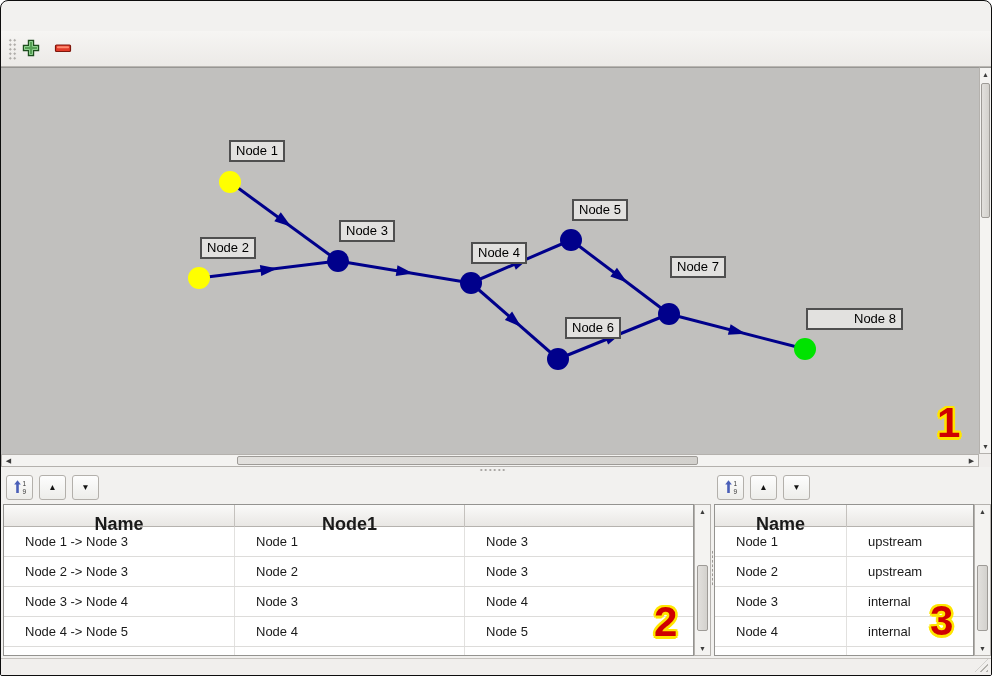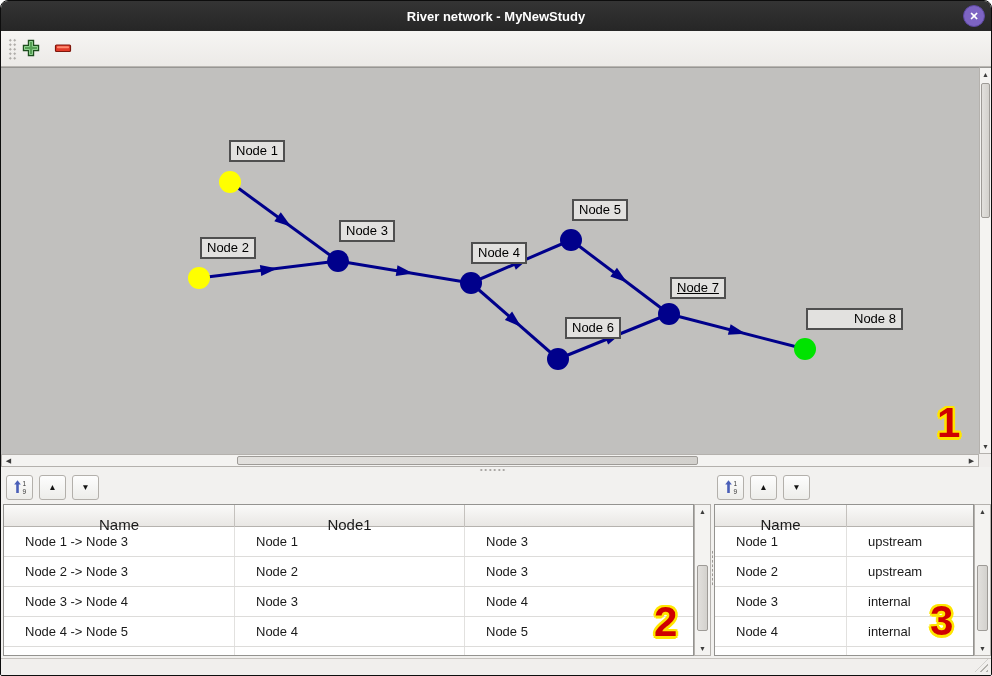--- a/index.html
+++ b/index.html
@@ -55,22 +55,22 @@
   .panel-toolbar-btn{position:absolute;top:3px;width:27px;height:25px;border:1px solid #b3b0ab;
     border-radius:3px;background:linear-gradient(#fdfdfd,#ededea);display:flex;align-items:center;
     justify-content:center;padding:0;cursor:pointer;font-size:8.5px;color:#141414;line-height:1;}
   .vsplitter{position:absolute;left:710px;top:0;width:3px;height:186px;}
   .vsplitter .dots{position:absolute;left:0;top:78px;width:3px;height:36px;
     background-image:radial-gradient(#9b9894 0.9px,transparent 1px);background-size:3px 4.5px;}
   
   .tbl{position:absolute;background:#ffffff;border:1px solid #949390;overflow:hidden;}
   .thead{display:grid;height:22px;background:linear-gradient(#fafaf9,#e9e7e4);
     border-bottom:1px solid #b5b2ae;}
-  .th{display:flex;align-items:center;justify-content:center;font-size:15px;color:#1a1a1a;
-    border-right:1px solid #c4c1bd;overflow:hidden;}
+  .th{display:flex;align-items:center;justify-content:center;font-size:18px;color:#1a1a1a;
+    border-right:1px solid #c4c1bd;overflow:hidden;font-weight:bold;}
   .th:last-child{border-right:none;margin-top:38px;}
   .tr{display:grid;height:30px;border-bottom:1px solid #dddcda;background:#fff;}
   .td{display:flex;align-items:center;font-size:13px;color:#1a1a1a;padding-left:21px;
     border-right:1px solid #e2e1df;overflow:hidden;white-space:nowrap;}
   .td:last-child{border-right:none;}
   .grid-left{grid-template-columns:231px 230px 1fr;}
   .grid-right{grid-template-columns:132px 1fr;}
   .tbl-vscroll .up{top:0;left:0;right:0;height:13px;}
   .tbl-vscroll .down{bottom:0;left:0;right:0;height:13px;}
   
@@ -86,26 +86,20 @@
     pointer-events:none;line-height:1;}
   .ann-1{left:936px;top:401px;}
   .ann-2{left:653px;top:600px;}
   .ann-3{left:929px;top:599px;}
 </style>
 </head>
 <body>
 
 <div class="window">
 
-  <div class="titlebar">
-    <span class="title">River network - MyNewStudy</span>
-    <span class="close-btn">
-      <span>✕</span>
-    </span>
-  </div>
 
   <div class="toolbar">
     <div class="tb-handle"></div>
     <button class="tb-btn add">
       <span>
         <svg width="18" height="18" viewBox="0 0 18 18">
           <path d="M6.5 1.5h5v5h5v5h-5v5h-5v-5h-5v-5h5z" fill="#55a055" stroke="#1d4d1d" stroke-width="1.4"></path>
           <path d="M7.5 2.5h3v5h5v3h-5v5h-3v-5h-5v-3h5z" fill="none" stroke="#8fd08f" stroke-width="1"></path>
         </svg>
       </span>
@@ -147,21 +141,21 @@
         <circle cx="668" cy="246" r="11" fill="#00008b"></circle>
         <circle cx="804" cy="281" r="11" fill="#00e300"></circle>
       </svg>
     <div id="labels">
         <div class="node-label" style="left: 228px; top: 72px;">Node 1</div>
         <div class="node-label" style="left: 199px; top: 169px;">Node 2</div>
         <div class="node-label" style="left: 338px; top: 152px;">Node 3</div>
         <div class="node-label" style="left: 470px; top: 174px;">Node 4</div>
         <div class="node-label" style="left: 571px; top: 131px;">Node 5</div>
         <div class="node-label" style="left: 564px; top: 249px;">Node 6</div>
-        <div class="node-label" style="left: 669px; top: 209px; text-decoration: underline;">Node 7</div>
+        <div class="node-label" style="left: 669px; top: 188px;">Node 7</div>
         <div class="node-label" style="left: 805px; top: 240px; padding-left: 46px;">Node 8</div>
       </div>
   </div>
 
   <div class="sb vscroll-canvas">
     <div class="sb-btn up">▲</div>
     <div class="sb-thumb"></div>
     <div class="sb-btn down">▼</div>
   </div>
 

